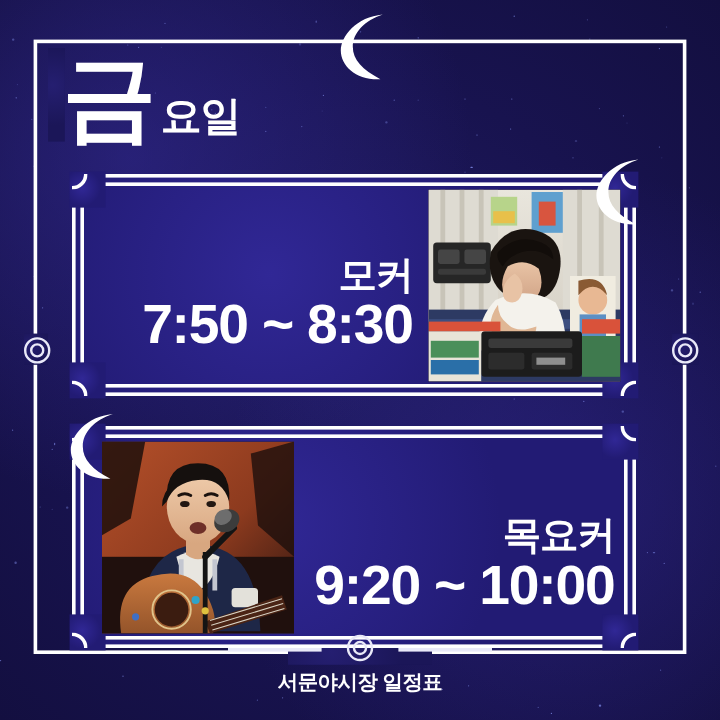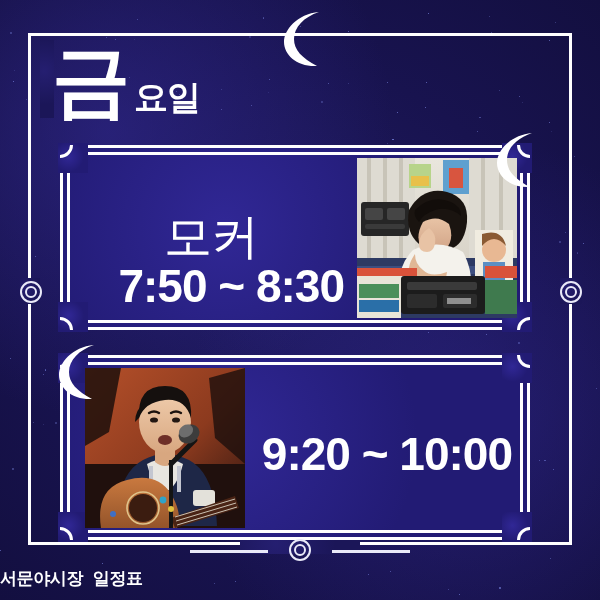--- a/index.html
+++ b/index.html
@@ -147,42 +147,41 @@
     background: #2a2030;
   }
   .card-photo svg { display: block; }
 
   .card-text {
     position: absolute;
     color: #ffffff;
     text-align: right;
   }
   .card-name {
-    font-size: 48px;
-    font-weight: 400;
+    font-size: 32px;
+    font-weight: 700;
     line-height: 1.02;
     letter-spacing: -1px;
     white-space: nowrap;
-    text-align: center;
   }
   .card-time {
     font-size: 46px;
     font-weight: 700;
     line-height: 1.05;
     letter-spacing: -1px;
     white-space: nowrap;
   }
 
   
   .footer {
     position: absolute;
     left: 0;
     right: 0;
-    bottom: 10px;
-    font-family: Liberation Mono, monospace;
+    bottom: 20px;
+    text-align: center;
   }
   .footer-orn {
     position: relative;
     width: 220px;
     height: 22px;
     margin: 0 auto 6px;
   }
   .footer-line {
     position: absolute;
     top: 11px;
@@ -570,20 +569,21 @@
       </svg>
     </div>
 
     <div class="moon" style="left:-13px; top:-14px;">
       <svg width="58" height="62" viewBox="0 0 58 62">
         <path d="M47 4 C25 6 12 22 12 34 C12 47 25 59 45 58 C30 50 22 42 22 31 C22 19 32 9 47 4 Z" fill="#ffffff"></path>
       </svg>
     </div>
 
     <div class="card-text" style="left:196px; right:18px; top:75px;">
+      <div class="card-name">목요커</div>
       <div class="card-time">9:20 ~ 10:00</div>
     </div>
   </div>
 
   <div class="footer">
     <div class="footer-orn">
       <div class="footer-line l"></div>
       <div class="footer-ring"></div>
       <div class="footer-line r"></div>
     </div>

